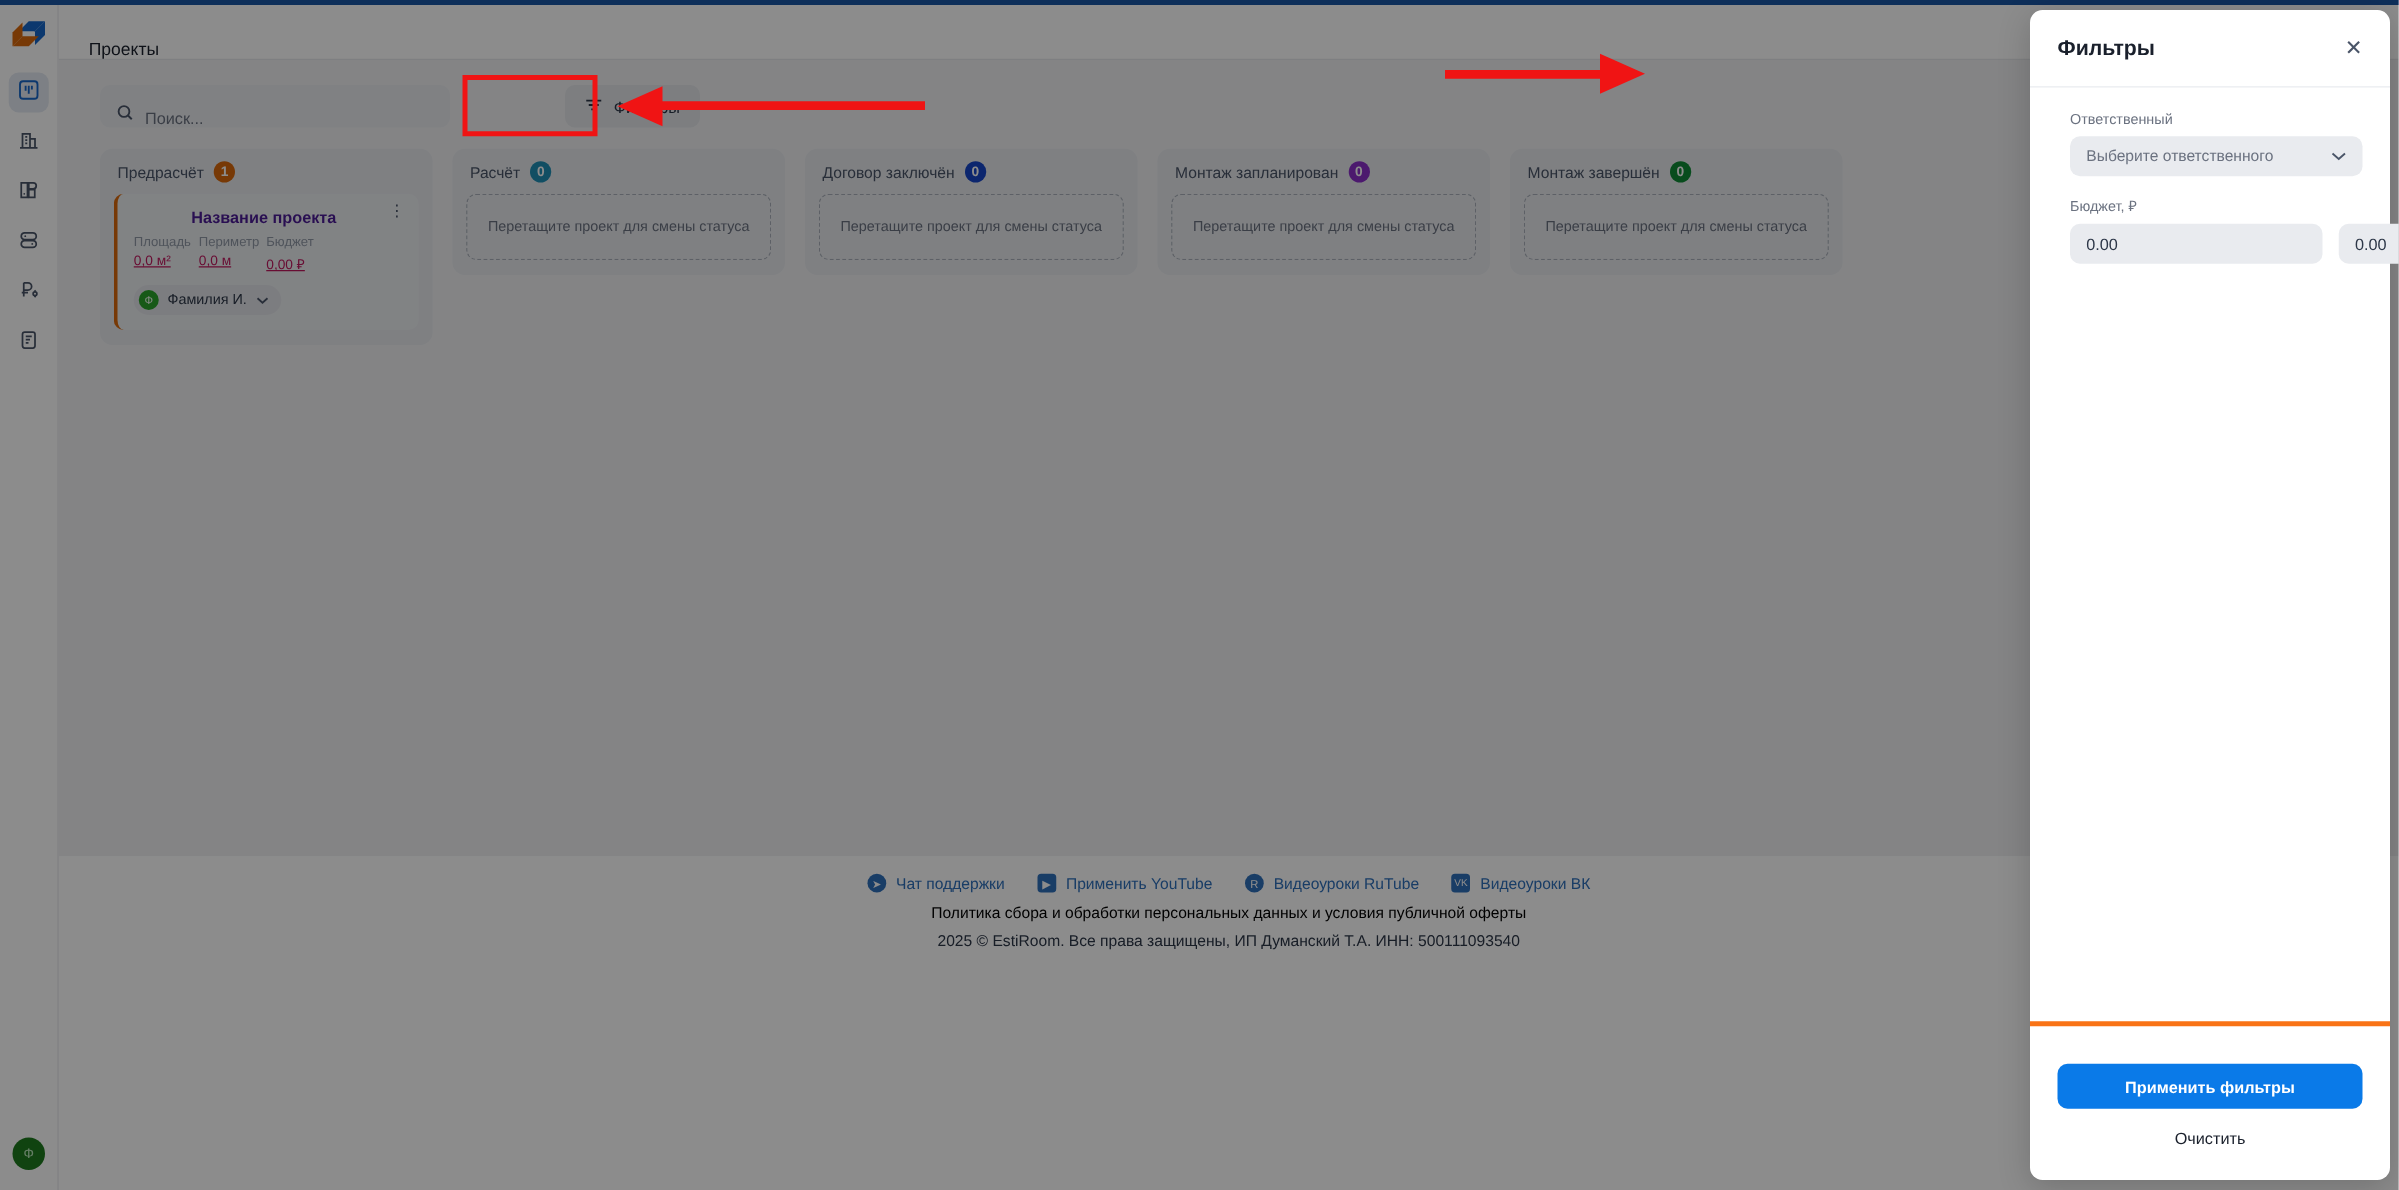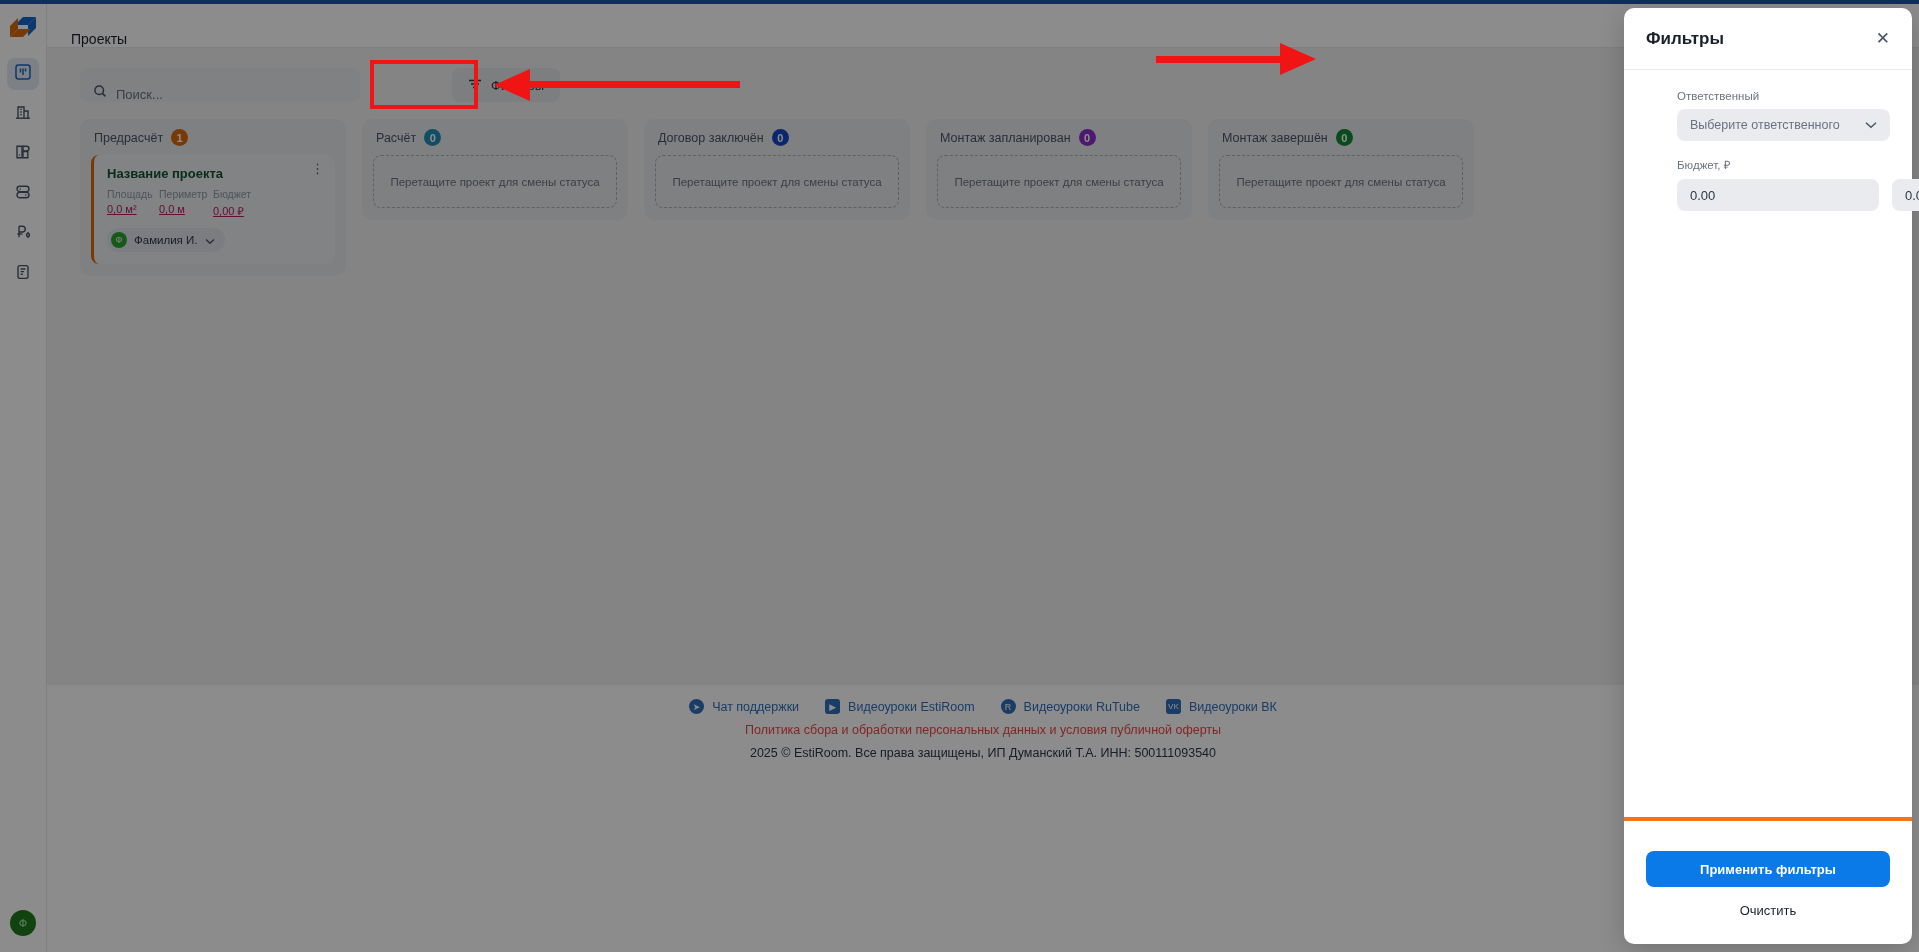--- a/index.html
+++ b/index.html
@@ -100,21 +100,21 @@
   }
   .dropzone {
     border: 1px dashed #aab0ba; border-radius: 8px; height: 53px;
     display: flex; align-items: center; justify-content: center;
     font-size: 11.5px; color: #6b7280;
   }
   .card {
     background: #eceef1; border-radius: 8px; border-left: 3px solid #d9690b;
     padding: 11px 13px 12px 13px; position: relative;
   }
-  .card-title { font-size: 13px; font-weight: 700; color: #14532d; margin-bottom: 7px; }
+  .card-title { font-size: 13px; font-weight: 700; color: #4c1d95; margin-bottom: 7px; margin-left: 46px; }
   .card-kebab { position: absolute; top: 12px; right: 11px; color: #4a5568; line-height: 4px; font-size: 13px;}
   .card-metrics { display: grid; grid-template-columns: 52px 54px auto; gap: 0; }
   .m-label { font-size: 10.5px; color: #9099a6; padding-bottom: 3px; }
   .m-value { font-size: 11px; color: #be185d; text-decoration: underline; }
   .assignee {
     margin-top: 10px; display: inline-flex; align-items: center; gap: 7px;
     background: #e2e4e9; border-radius: 12px; padding: 3px 10px 3px 4px;
   }
   .assignee-avatar {
     width: 16px; height: 16px; border-radius: 50%; background: #2aa32a; color: #eaf7ea;
@@ -125,40 +125,40 @@
   
   #footer {
     position: absolute; top: 637px; left: 0; right: 0; height: 100px;
     background: #ffffff; display: flex; flex-direction: column;
     align-items: center; justify-content: flex-start; padding-top: 14px; gap: 9px;
   }
   #footer-links { display: flex; align-items: center; gap: 26px; }
   .f-link { display: inline-flex; align-items: center; gap: 8px; font-size: 12.5px; color: #2e6fba; text-decoration: none; }
   .f-ico { width: 15px; height: 15px; border-radius: 3px; display:flex; align-items:center; justify-content:center; color:#fff; font-size: 9px; }
   .f-ico.round { border-radius: 50%; }
-  #footer-policy { font-size: 12.5px; color: #ef4444; }
+  #footer-policy { font-size: 12.5px; color: #000000; }
   #footer-copy { font-size: 12.5px; color: #2d3748; }
 
   
   #annotations { position: absolute; inset: 0; z-index: 60; pointer-events: none; }
 
   
   #filter-panel {
     position: absolute; top: 8px; right: 7px; width: 288px; height: 936px;
     background: #ffffff; border-radius: 10px; z-index: 70;
     display: flex; flex-direction: column;
     box-shadow: 0 6px 26px rgba(0,0,0,0.18);
   }
   #fp-header {
     height: 62px; display: flex; align-items: center; justify-content: space-between;
     padding: 0 22px; border-bottom: 1px solid #e9ebef;
   }
   #fp-title { font-size: 17px; font-weight: 700; color: #1a202c; }
   #fp-close { background: none; border: none; font-size: 17px; color: #4a5568; line-height: 1; }
-  #fp-body { flex: 1; padding: 20px 22px 0 22px; margin-left: 31px; }
+  #fp-body { flex: 1; padding: 20px 22px 0 32px; }
   .fp-label { font-size: 11.5px; color: #6b7280; margin-bottom: 7px; }
   .fp-select {
     height: 32px; border-radius: 8px; background: #e9ebef; width: 100%;
     display: flex; align-items: center; justify-content: space-between;
     padding: 0 13px; font-size: 12.5px; color: #6b7280; margin-bottom: 16px;
   }
   .fp-budget-row { display: flex; gap: 13px; }
   .fp-input {
     flex: 1; height: 32px; border-radius: 8px; background: #e9ebef; border: none;
     padding: 0 13px; font-family: "Liberation Sans", sans-serif; font-size: 13px; color: #2d3748;
@@ -373,21 +373,21 @@
       </div>
 
       <div id="footer">
         <div id="footer-links">
           <a class="f-link" href="#">
             <span class="f-ico round" style="background:#2e6fba">➤</span>
             <span>Чат поддержки</span>
           </a>
           <a class="f-link" href="#">
             <span class="f-ico" style="background:#2e6fba">▶</span>
-            <span>Видеоуроки EstiRoom</span>
+            <span>Применить YouTube</span>
           </a>
           <a class="f-link" href="#">
             <span class="f-ico round" style="background:#2e6fba">R</span>
             <span>Видеоуроки RuTube</span>
           </a>
           <a class="f-link" href="#">
             <span class="f-ico" style="background:#2e6fba;font-size:8px">VK</span>
             <span>Видеоуроки ВК</span>
           </a>
         </div>

